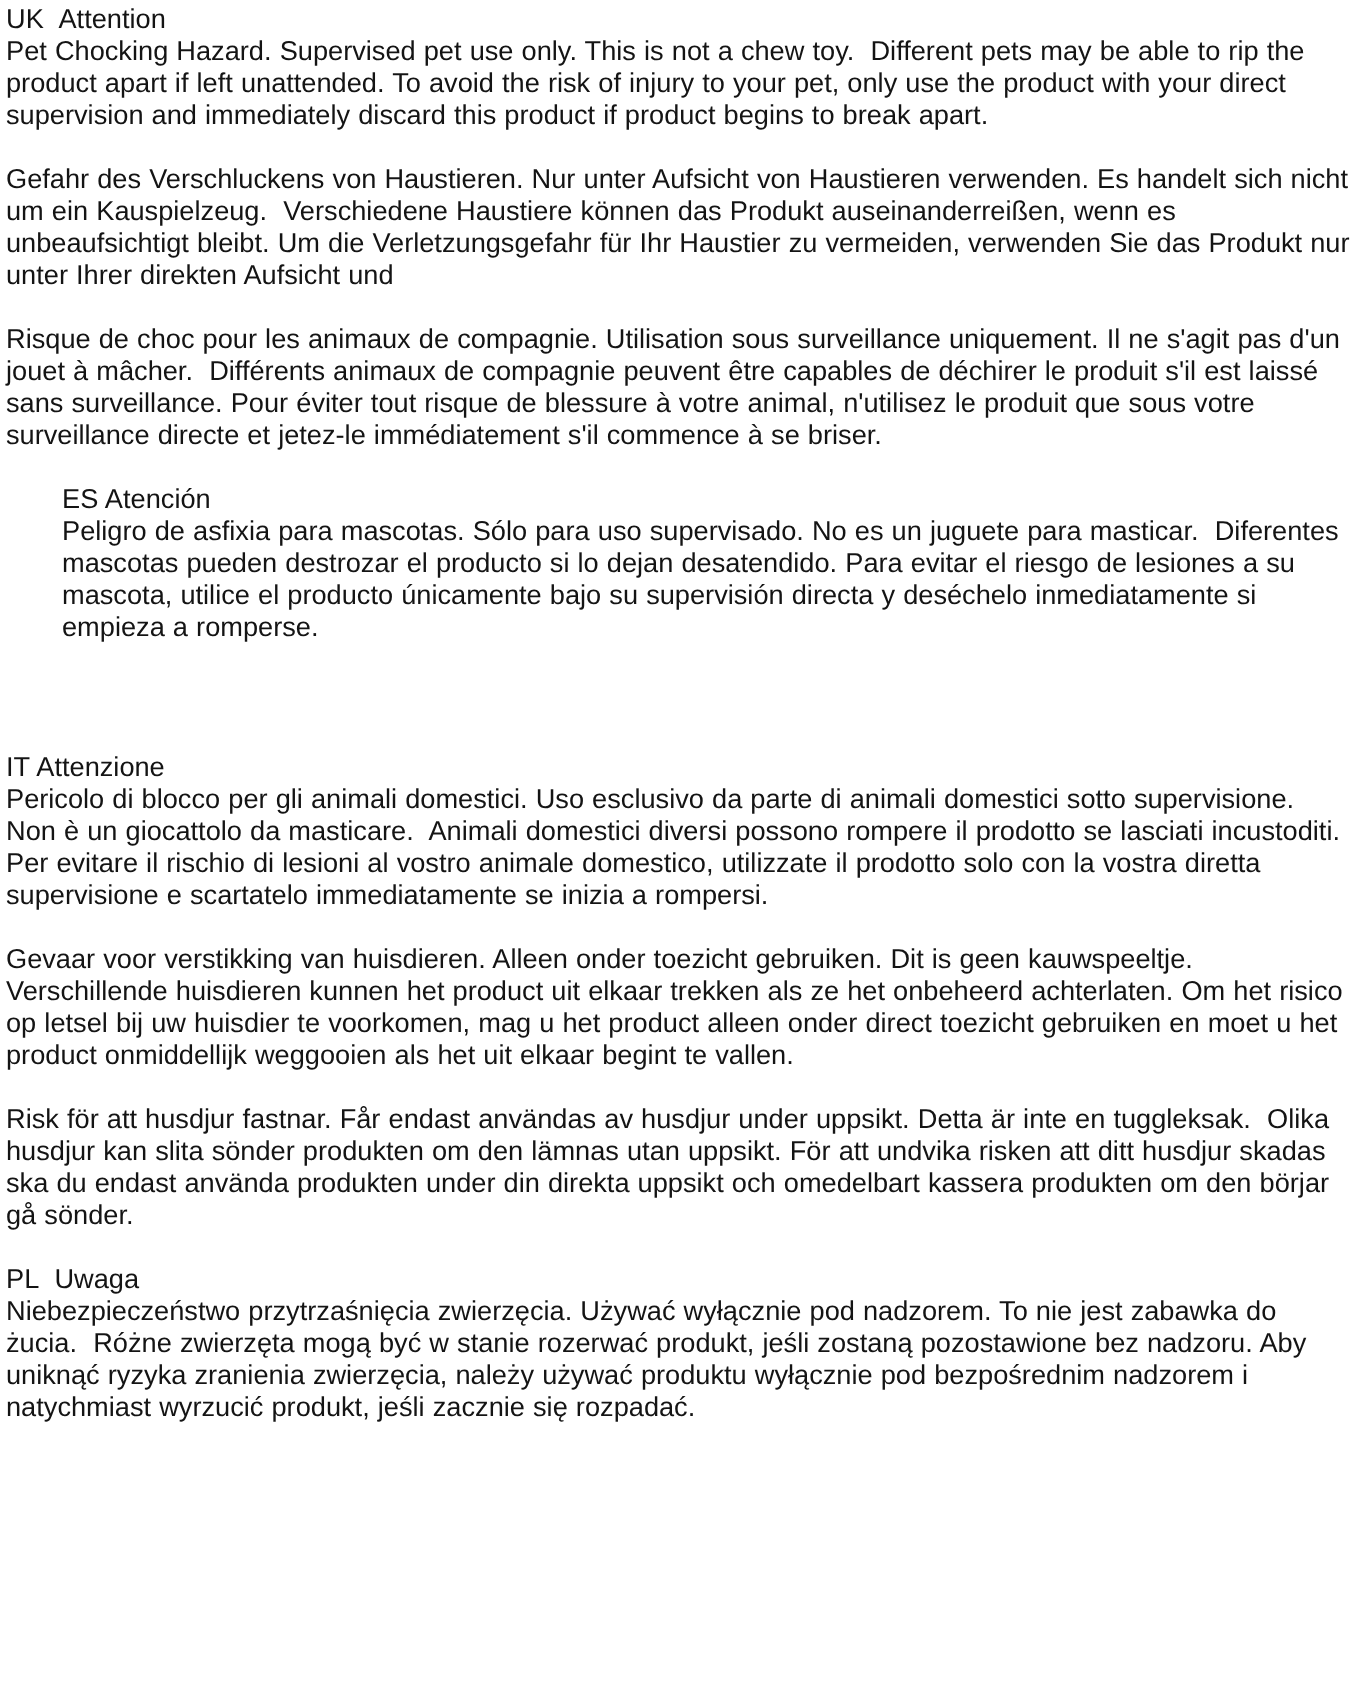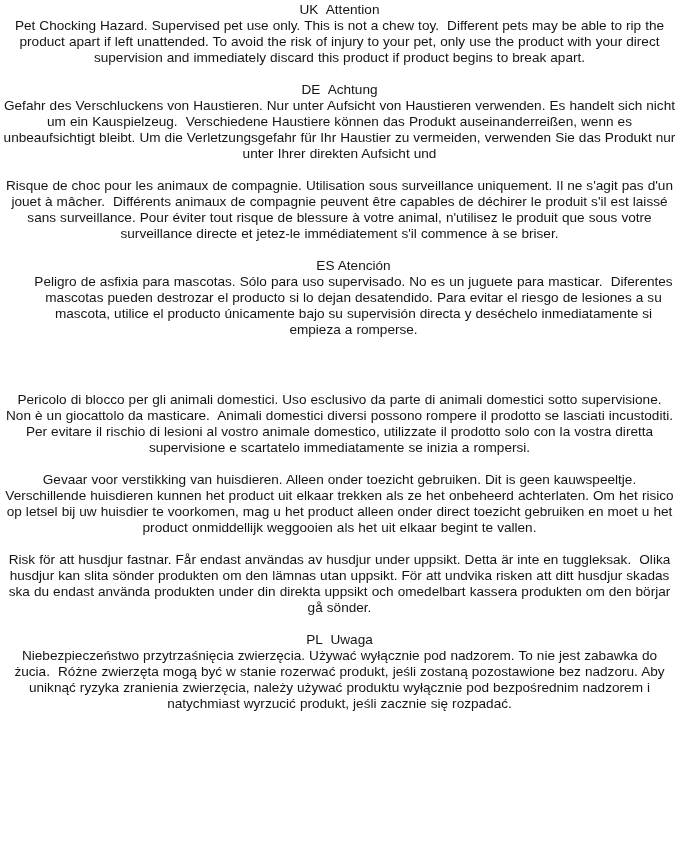--- a/index.html
+++ b/index.html
@@ -14,21 +14,20 @@
     font-family: "Liberation Sans", "DejaVu Sans", sans-serif;
     font-size: 13.6px;
     line-height: 16px;
     overflow: hidden;
   }
   .page {
     box-sizing: border-box;
     width: 679px;
     height: 851px;
     padding: 2px 3px 0 3px;
-    text-align: center;
   }
   .warning-section {
     margin: 0 0 16px 0;
   }
   .warning-section.extra-gap {
     margin-bottom: 54px;
     margin-left: 28px;
   }
   .section-heading,
   .section-body {
@@ -45,34 +44,34 @@
 <body>
 
 <div class="page">
 
   <section class="warning-section">
     <h2 class="section-heading">UK  Attention</h2>
     <p class="section-body">Pet Chocking Hazard. Supervised pet use only. This is not a chew toy.  Different pets may be able to rip the product apart if left unattended. To avoid the risk of injury to your pet, only use the product with your direct supervision and immediately discard this product if product begins to break apart.</p>
   </section>
 
   <section class="warning-section">
-    <h2 class="section-heading">DE  Achtung</h2>
     <p class="section-body">Gefahr des Verschluckens von Haustieren. Nur unter Aufsicht von Haustieren verwenden. Es handelt sich nicht um ein Kauspielzeug.  Verschiedene Haustiere können das Produkt auseinanderreißen, wenn es unbeaufsichtigt bleibt. Um die Verletzungsgefahr für Ihr Haustier zu vermeiden, verwenden Sie das Produkt nur unter Ihrer direkten Aufsicht und</p>
   </section>
 
   <section class="warning-section">
     <p class="section-body">Risque de choc pour les animaux de compagnie. Utilisation sous surveillance uniquement. Il ne s'agit pas d'un jouet à mâcher.  Différents animaux de compagnie peuvent être capables de déchirer le produit s'il est laissé sans surveillance. Pour éviter tout risque de blessure à votre animal, n'utilisez le produit que sous votre surveillance directe et jetez-le immédiatement s'il commence à se briser.</p>
   </section>
 
   <section class="warning-section extra-gap">
     <h2 class="section-heading">ES Atención</h2>
     <p class="section-body">Peligro de asfixia para mascotas. Sólo para uso supervisado. No es un juguete para masticar.  Diferentes mascotas pueden destrozar el producto si lo dejan desatendido. Para evitar el riesgo de lesiones a su mascota, utilice el producto únicamente bajo su supervisión directa y deséchelo inmediatamente si empieza a romperse.</p>
   </section>
 
   <section class="warning-section">
+    <h2 class="section-heading">IT Attenzione</h2>
     <p class="section-body">Pericolo di blocco per gli animali domestici. Uso esclusivo da parte di animali domestici sotto supervisione. Non è un giocattolo da masticare.  Animali domestici diversi possono rompere il prodotto se lasciati incustoditi. Per evitare il rischio di lesioni al vostro animale domestico, utilizzate il prodotto solo con la vostra diretta supervisione e scartatelo immediatamente se inizia a rompersi.</p>
   </section>
 
   <section class="warning-section">
     <p class="section-body">Gevaar voor verstikking van huisdieren. Alleen onder toezicht gebruiken. Dit is geen kauwspeeltje.  Verschillende huisdieren kunnen het product uit elkaar trekken als ze het onbeheerd achterlaten. Om het risico op letsel bij uw huisdier te voorkomen, mag u het product alleen onder direct toezicht gebruiken en moet u het product onmiddellijk weggooien als het uit elkaar begint te vallen.</p>
   </section>
 
   <section class="warning-section">
     <p class="section-body">Risk för att husdjur fastnar. Får endast användas av husdjur under uppsikt. Detta är inte en tuggleksak.  Olika husdjur kan slita sönder produkten om den lämnas utan uppsikt. För att undvika risken att ditt husdjur skadas ska du endast använda produkten under din direkta uppsikt och omedelbart kassera produkten om den börjar gå sönder.</p>
   </section>

